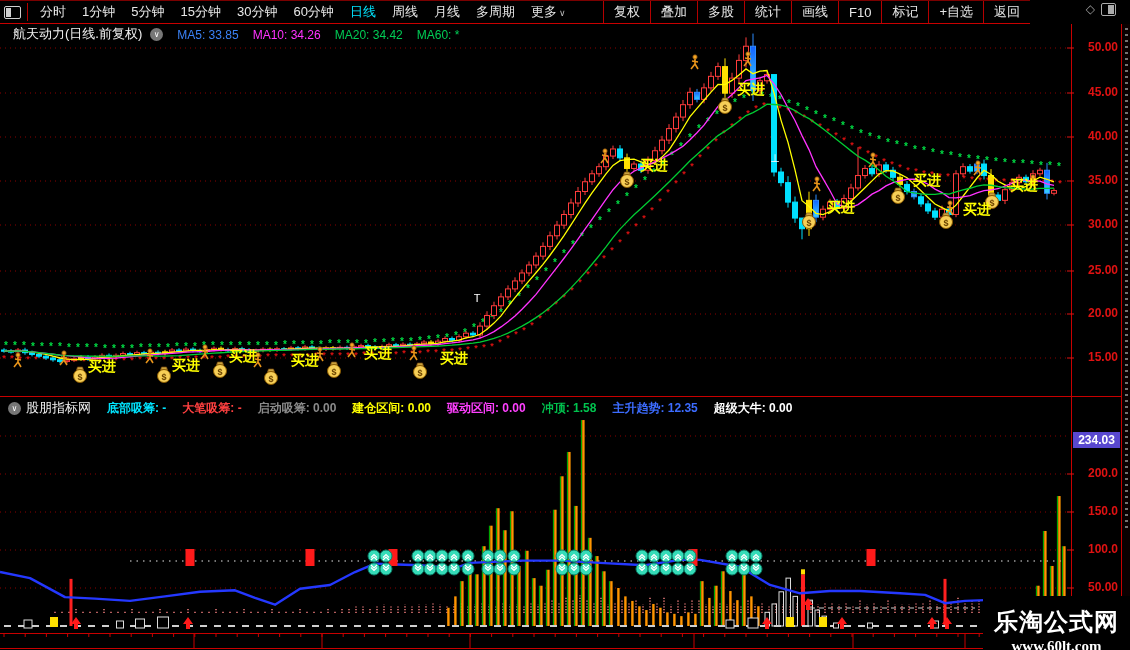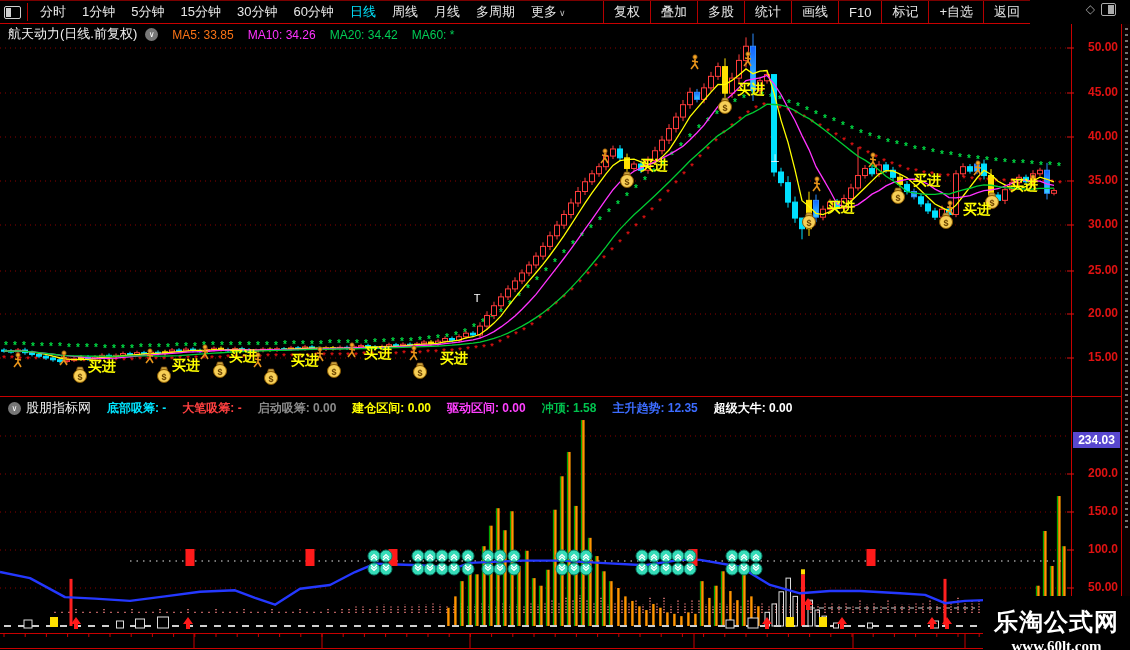--- a/index.html
+++ b/index.html
@@ -16,21 +16,21 @@
   #tb-right .tbi{padding:0 10px;border-left:1px solid #b40000;height:100%;
     display:flex;align-items:center;white-space:nowrap;}
   #win-icon{width:15px;height:11px;border:1px solid #cfcfcf;border-radius:2px;
     margin:0 6px 0 4px;position:relative;}
   #win-icon::after{content:"";position:absolute;left:1px;top:1px;bottom:1px;width:5px;background:#cfcfcf;}
   #tb-sep{width:1px;height:18px;background:#b40000;margin-right:4px;}
   .chev{font-size:9px;margin-left:2px;color:#bbb;}
   
   #titlerow{position:absolute;left:0;top:24px;width:1066px;height:20px;display:flex;
     align-items:center;font-size:13px;color:#f0f0f0;}
-  #titlerow .t{margin-left:8px;white-space:nowrap;}
+  #titlerow .t{margin-left:13px;white-space:nowrap;}
   .circ-icon{width:13px;height:13px;border-radius:50%;background:#777;color:#fff;
     font-size:8px;line-height:13px;text-align:center;margin-left:8px;flex:0 0 auto;}
   .ma{margin-left:14px;font-size:12px;white-space:nowrap;}
   #title-icons{position:absolute;right:14px;top:2px;display:flex;align-items:center;gap:6px;}
   #diamond-icon{color:#9a9a9a;font-size:12px;}
   #panel-icon{width:13px;height:11px;border:1px solid #ababab;border-radius:2px;position:relative;}
   #panel-icon::after{content:"";position:absolute;right:1px;top:1px;bottom:1px;width:6px;background:#ababab;}
   
   #indheader{position:absolute;left:0;top:398px;width:1066px;height:20px;display:flex;
     align-items:center;font-size:12px;color:#eee;}
@@ -89,21 +89,21 @@
         <span class="tbi">F10</span>
         <span class="tbi">标记</span>
         <span class="tbi">+自选</span>
         <span class="tbi">返回</span>
       </div>
   </div>
 
   <div id="titlerow">
     <span class="t">航天动力(日线.前复权)</span>
     <span class="circ-icon">∨</span>
-    <span id="ma-labels"><span class="ma" style="color: #f97316;">MA5: 33.85</span><span class="ma" style="color: rgb(255, 51, 255);">MA10: 34.26</span><span class="ma" style="color: rgb(0, 204, 85);">MA20: 34.42</span><span class="ma" style="color: rgb(0, 204, 85);">MA60: *</span></span>
+    <span id="ma-labels"><span class="ma" style="color: #3b82f6;">MA5: 33.85</span><span class="ma" style="color: rgb(255, 51, 255);">MA10: 34.26</span><span class="ma" style="color: rgb(0, 204, 85);">MA20: 34.42</span><span class="ma" style="color: rgb(0, 204, 85);">MA60: *</span></span>
   </div>
   <div id="title-icons">
     <span id="diamond-icon">◇</span>
     <span id="panel-icon"></span>
   </div>
 
   <div id="indheader">
     <span class="circ-icon">∨</span>
     <span class="nm">股朋指标网</span>
     <span id="ind-fields"><span class="f" style="color: rgb(0, 229, 255);">底部吸筹: -</span><span class="f" style="color: rgb(255, 64, 64);">大笔吸筹: -</span><span class="f" style="color: rgb(138, 138, 138);">启动吸筹: 0.00</span><span class="f" style="color: rgb(255, 255, 0);">建仓区间: 0.00</span><span class="f" style="color: rgb(255, 64, 255);">驱动区间: 0.00</span><span class="f" style="color: rgb(0, 194, 78);">冲顶: 1.58</span><span class="f" style="color: rgb(60, 108, 255);">主升趋势: 12.35</span><span class="f" style="color: rgb(255, 255, 255);">超级大牛: 0.00</span></span>

